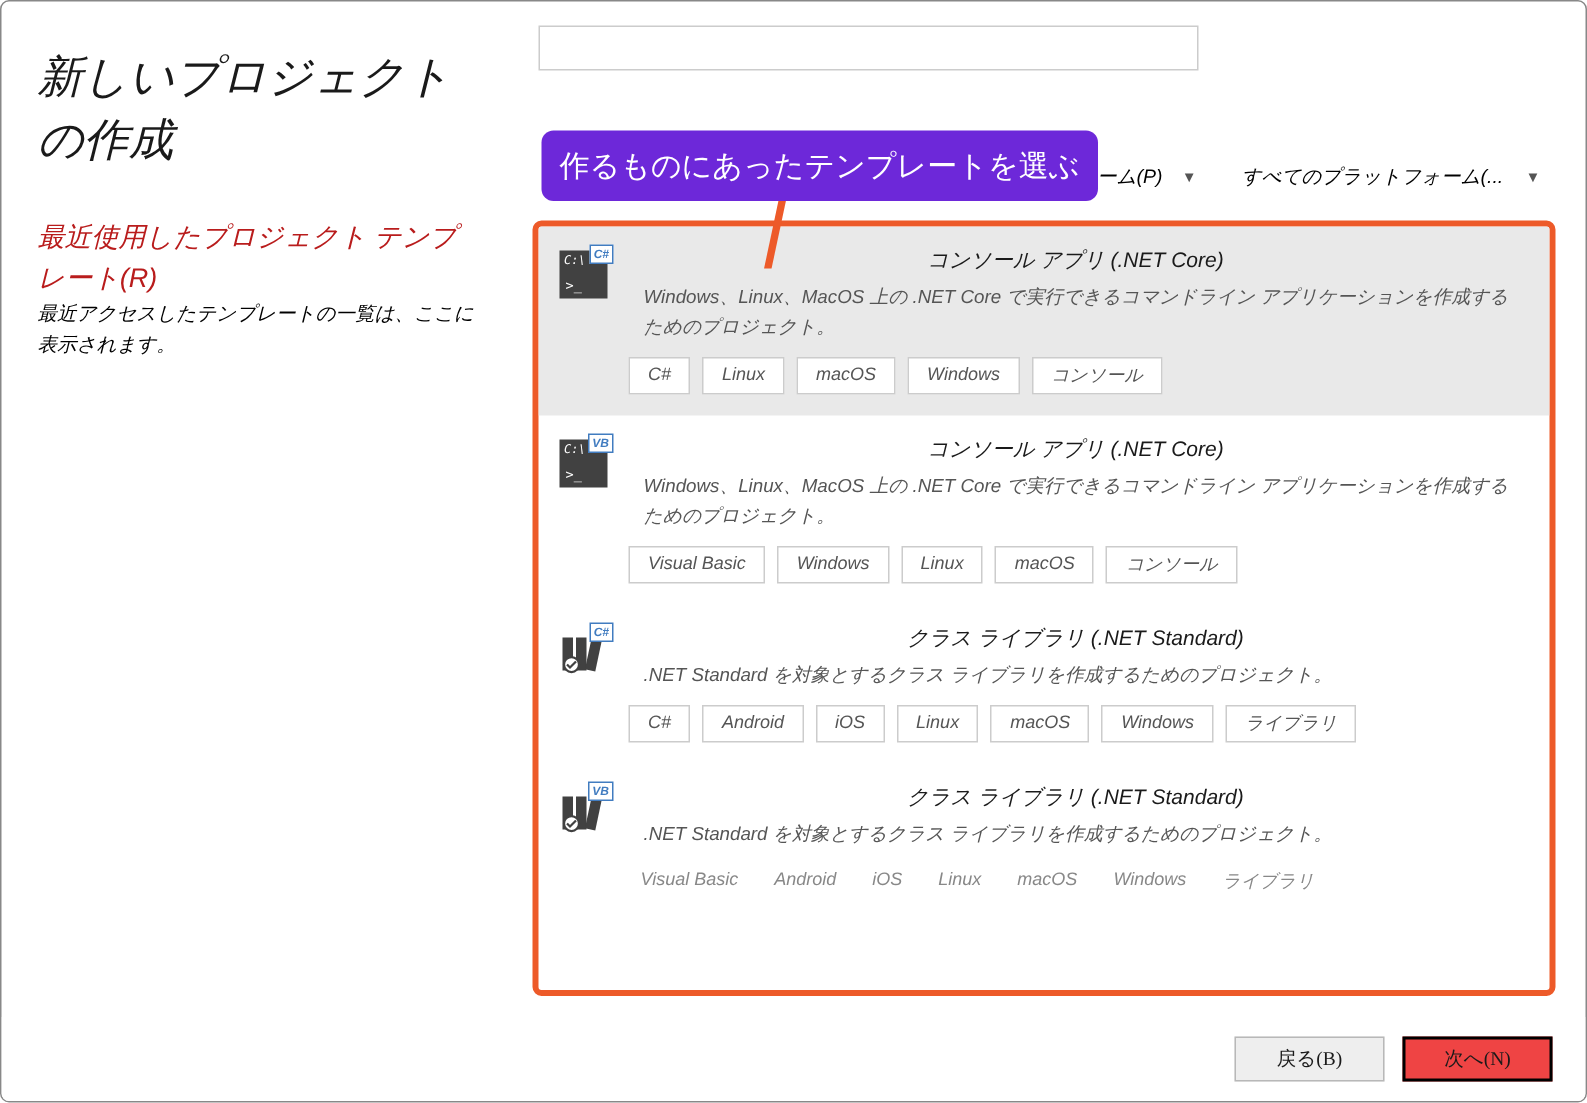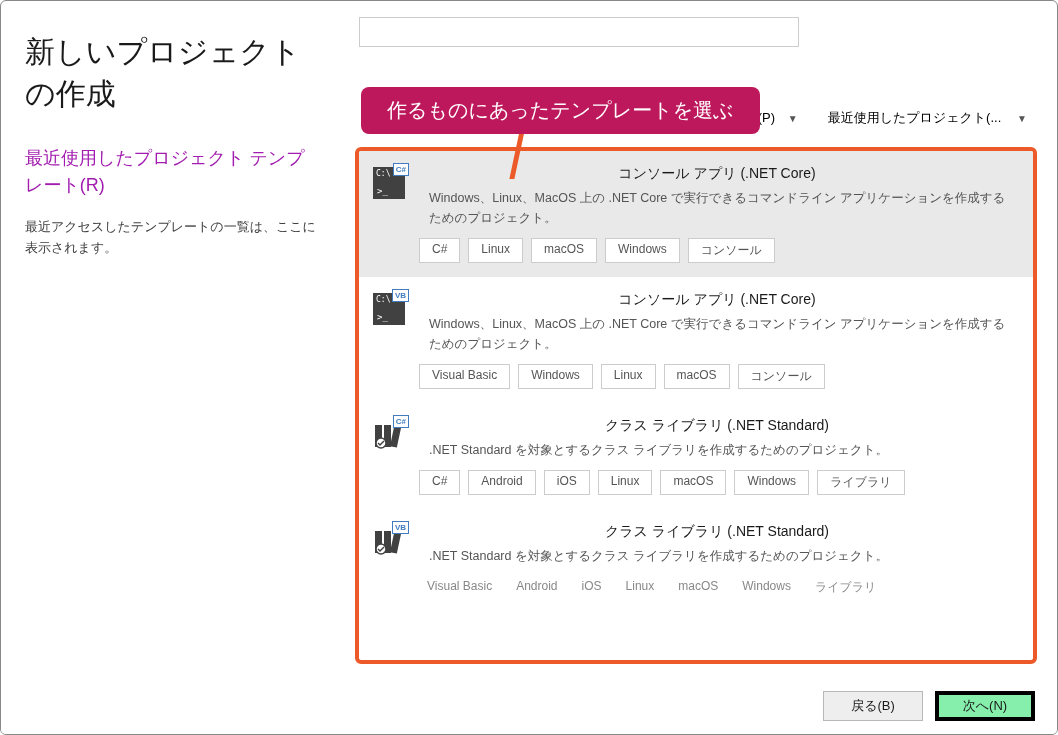--- a/index.html
+++ b/index.html
@@ -8,41 +8,40 @@
     background: #fff;
     width: 1058px;
     height: 735px;
     position: relative;
     overflow: hidden;
     font-size: 13px;
     color: #1a1a1a;
     border: 1px solid #888;
     border-radius: 6px;
   }
-  .container { display: flex; height: 100%; }
+  .container { display: flex; height: 100%; font-style: italic; }
   .left-panel {
     width: 340px;
     padding: 30px 20px 20px 24px;
   }
   .left-panel h1 {
     font-size: 30px;
     font-weight: 400;
     line-height: 1.4;
     margin-bottom: 30px;
   }
   .left-panel h2 {
     font-size: 18px;
     font-weight: 400;
     line-height: 1.5;
-    margin-bottom: 18px;
-    color: #a21caf;
+    color: #b91c1c;
   }
   .left-panel p {
     font-size: 13px;
-    color: #404040;
+    color: #000000;
     line-height: 1.6;
   }
   .right-panel {
     flex: 1;
     padding: 16px 20px 70px 10px;
     position: relative;
     display: flex;
     flex-direction: column;
   }
   .search-box {
@@ -50,25 +49,25 @@
     width: 440px;
     height: 30px;
     border: 1px solid #ccc;
     margin-bottom: 12px;
     background: #fff;
   }
   .annotation-callout {
     position: absolute;
     top: 86px;
     left: 360px;
-    background: #be185d;
+    background: #6d28d9;
     color: #fff;
     font-size: 20px;
     font-weight: 500;
-    padding: 10px 26px;
+    padding: 10px 12px;
     border-radius: 8px;
     z-index: 10;
   }
   .annotation-pointer {
     position: absolute;
     top: 128px;
     left: 520px;
     width: 0;
     height: 0;
     border-left: 4px solid #ed5a29;
@@ -217,24 +216,25 @@
   .btn {
     min-width: 100px;
     height: 30px;
     border: 1px solid #b8b8b8;
     background: #eee;
     font-size: 13px;
     cursor: pointer;
     display: flex;
     align-items: center;
     justify-content: center;
+    font-family: Liberation Serif, serif;
   }
   .btn.primary {
-    border: 4px solid #000000;
-    background: #86efac;
+    border: 2px solid #000000;
+    background: #ef4444;
   }
 </style>
 </head>
 <body>
 
 <div class="annotation-callout">作るものにあったテンプレートを選ぶ</div>
 <div class="annotation-pointer"></div>
 
 <div class="container">
   <div class="left-panel">
@@ -249,21 +249,21 @@
     <div class="filter-row">
       <div class="filter-dropdown">
         <span>すべての言語(L)</span>
         <span class="caret">▼</span>
       </div>
       <div class="filter-dropdown">
         <span>すべてのプラットフォーム(P)</span>
         <span class="caret">▼</span>
       </div>
       <div class="filter-dropdown">
-        <span>最近使用したプロジェクト(...</span>
+        <span>すべてのプラットフォーム(...</span>
         <span class="caret">▼</span>
       </div>
     </div>
 
     <div class="template-list-wrapper">
       <div class="template-list" id="template-list">
           <div class="template-item selected">
             <div class="template-icon">
               <div class="icon-console" style="width: 32px; height: 32px;"></div>
               <div class="icon-lang-badge">C#</div>

